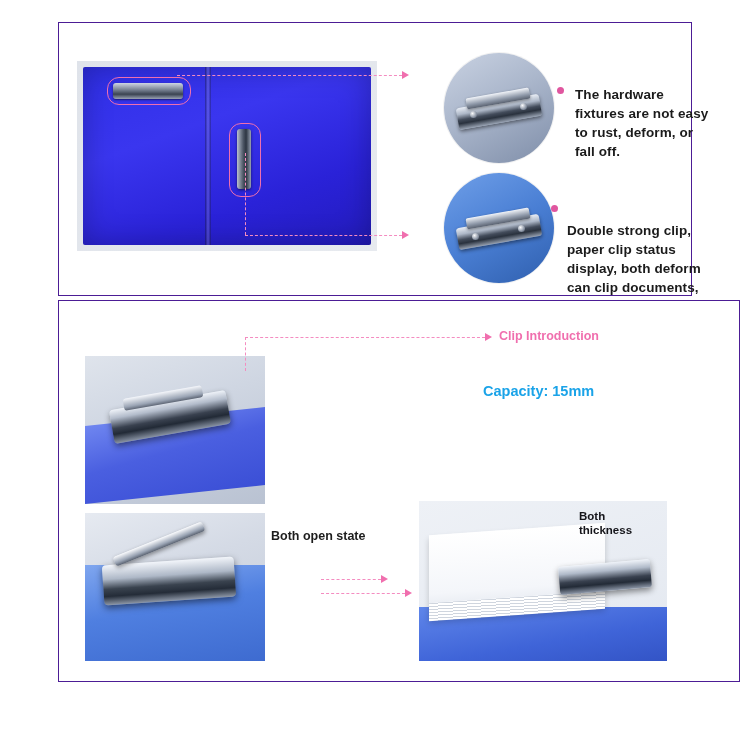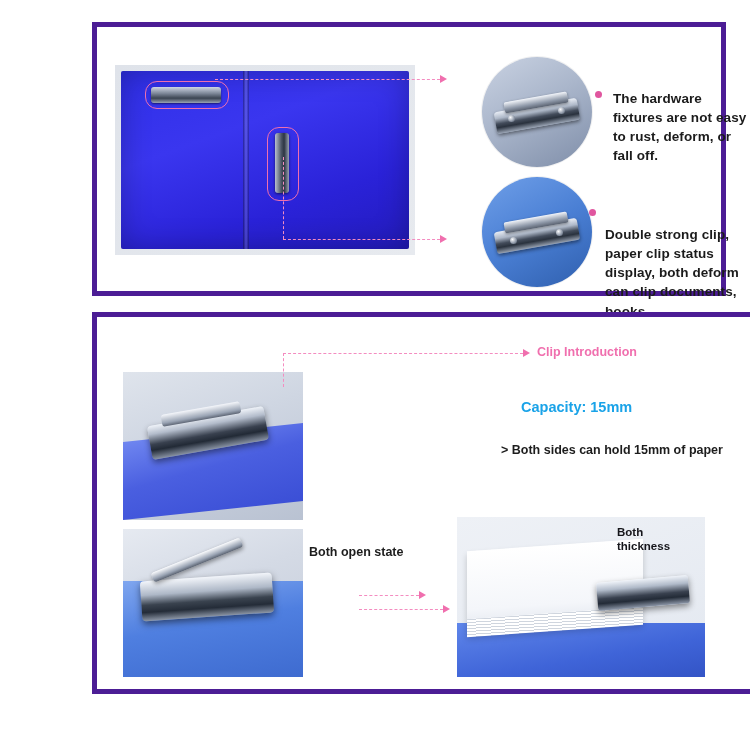--- a/index.html
+++ b/index.html
@@ -20,33 +20,32 @@
     position: absolute;
     left: 0; top: 0;
     width: 750px;
     height: 750px;
   }
 
   
   .panel {
     position: absolute;
     background: #ffffff;
-    border: 5px solid #4c1d95;
+    border: 1px solid #4c1d95;
     box-sizing: border-box;
-    margin-left: 34px;
   }
   #panel-top {
     left: 58px;
     top: 22px;
     width: 634px;
     height: 274px;
   }
   #panel-bottom {
     left: 58px;
-    top: 312px;
+    top: 300px;
     width: 682px;
     height: 382px;
   }
 
   
   .photo {
     position: absolute;
     overflow: hidden;
     box-sizing: border-box;
   }
@@ -370,21 +369,20 @@
       <div class="clip-metal"></div>
       <div class="clip-lever"></div>
     </div>
 
     <div class="dash-v" style="left:186px; top:36px; height:34px;"></div>
     <div class="dash-h" style="left:186px; top:36px; width:240px;"></div>
     <div class="arrow-head" style="left:426px; top:32px;"></div>
 
     <div class="heading-pink">Clip Introduction</div>
     <div class="heading-blue">Capacity: 15mm</div>
-    <div class="bullet-line">&gt; Both sides can hold 15mm of paper</div>
 
     <div class="photo" id="clip-photo-2">
       <div class="folder-blue"></div>
       <div class="open-clip"></div>
       <div class="open-arm"></div>
     </div>
     <div class="photo-label" id="label-clip-open">Both open state</div>
 
     <div class="dash-h" style="left:262px; top:278px; width:60px;"></div>
     <div class="arrow-head" style="left:322px; top:274px;"></div>

